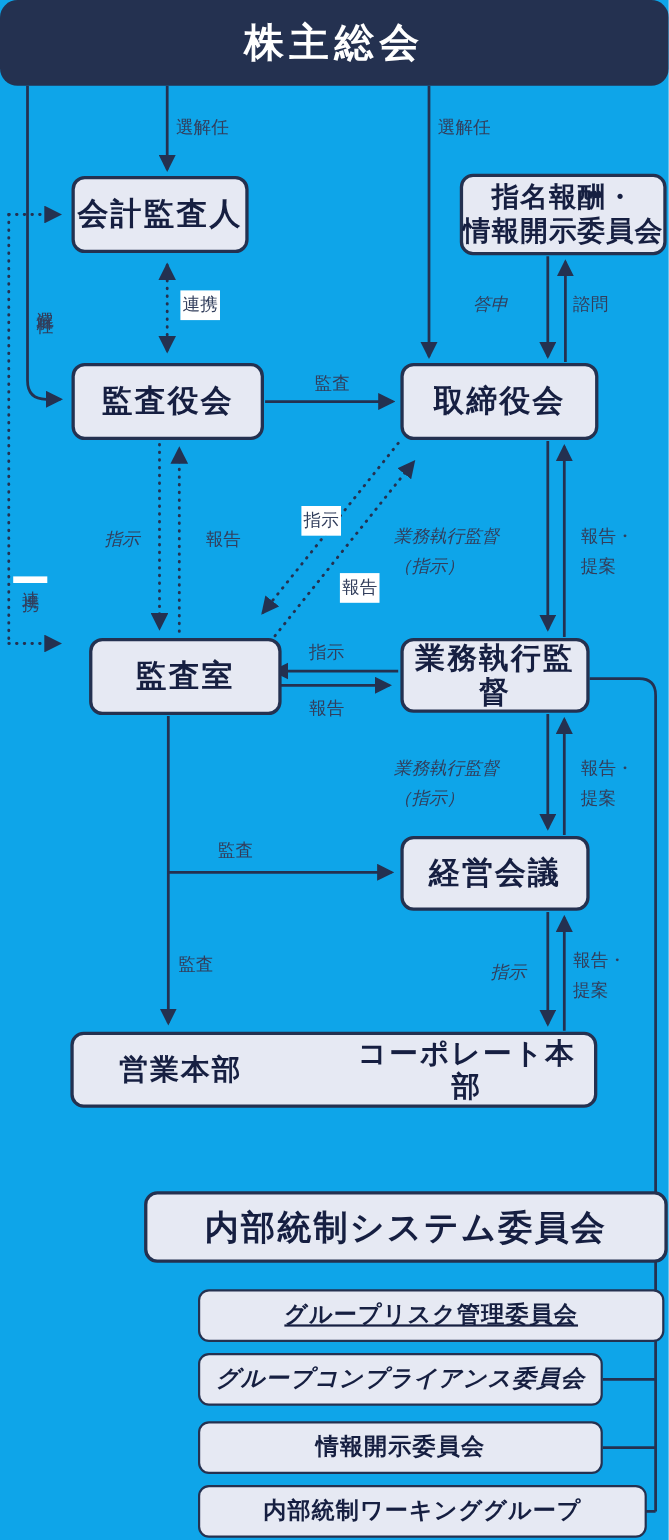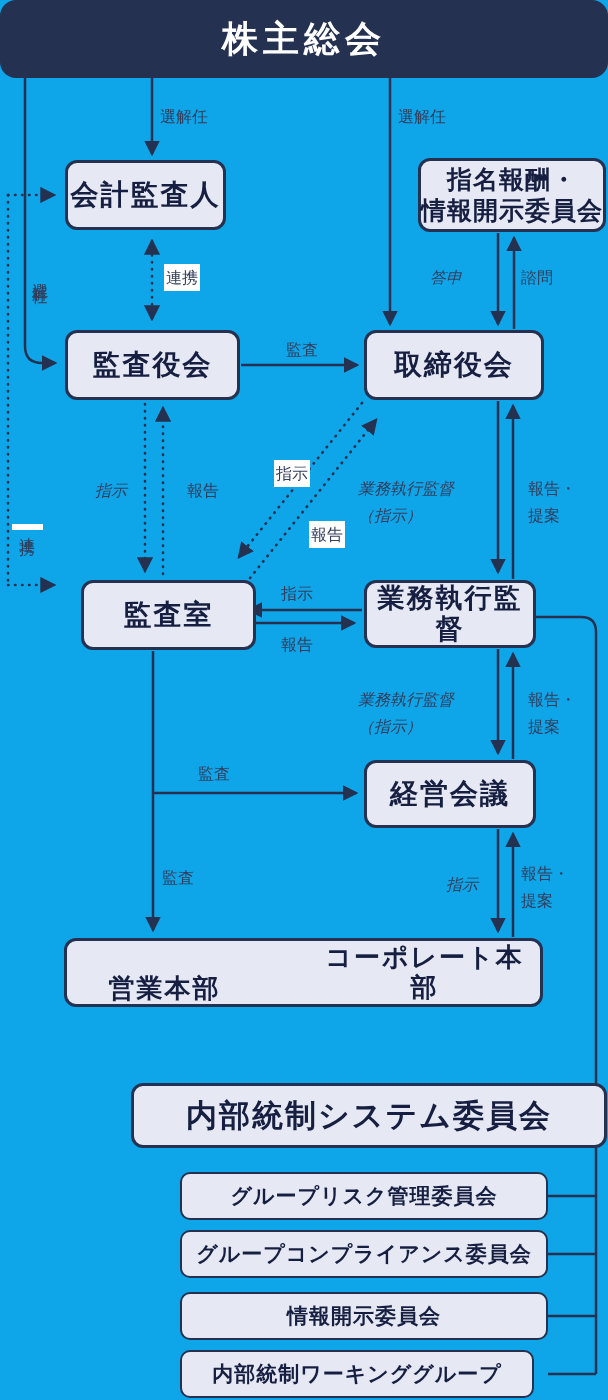--- a/index.html
+++ b/index.html
@@ -92,29 +92,29 @@
   <div class="box" style="left:65px;top:160px;width:161px;height:70px;">会計監査人</div>
   <div class="box nom" style="left:418px;top:158px;width:188px;height:74px;">指名報酬・
 情報開示委員会</div>
   <div class="box" style="left:65px;top:330px;width:175px;height:70px;">監査役会</div>
   <div class="box" style="left:364px;top:330px;width:180px;height:70px;">取締役会</div>
   <div class="box" style="left:65px;top:580px;width:175px;height:70px;margin-left:16px;">監査室</div>
   <div class="box" style="left:364px;top:580px;width:172px;height:68px;font-size:27px;">業務執行監督</div>
   <div class="box" style="left:364px;top:760px;width:172px;height:68px;">経営会議</div>
 
   <div class="box" style="left:64px;top:938px;width:479px;height:69px;">
-    <span class="hqlabel" style="left:20px;width:155px;margin-top:16px;">営業本部</span>
+    <span class="hqlabel" style="left:20px;width:155px;">営業本部</span>
     <span class="hqlabel" style="left:250px;width:215px;">コーポレート本部</span>
   </div>
 
   <div class="box mid" style="left:131px;top:1083px;width:476px;height:65px;">内部統制システム委員会</div>
-  <div class="box small" style="left:180px;top:1172px;width:368px;height:48px;">グループリスク管理委員会</div>
-  <div class="box small" style="left:180px;top:1230px;width:368px;height:48px;">グループコンプライアンス委員会</div>
+  <div class="box small" style="left:180px;top:1172px;width:424px;height:48px;text-decoration:underline;">グループリスク管理委員会</div>
+  <div class="box small" style="left:180px;top:1230px;width:368px;height:48px;font-style:italic;">グループコンプライアンス委員会</div>
   <div class="box small" style="left:180px;top:1292px;width:368px;height:48px;">情報開示委員会</div>
-  <div class="box small" style="left:180px;top:1350px;width:354px;height:48px;">内部統制ワーキンググループ</div>
+  <div class="box small" style="left:180px;top:1350px;width:408px;height:48px;">内部統制ワーキンググループ</div>
 
   <div class="lbl" style="left:160px;top:103px;">選解任</div>
   <div class="lbl" style="left:398px;top:103px;">選解任</div>
   <div class="lbl vert" style="left:27px;top:270px;">選解任</div>
   <div class="lbl bgw" style="left:164px;top:264px;">連携</div>
   <div class="lbl vert bgw" style="left:12px;top:524px;">連携</div>
   <div class="lbl r" style="left:430px;top:264px;width:62px;">答申</div>
   <div class="lbl" style="left:521px;top:264px;">諮問</div>
   <div class="lbl" style="left:270px;top:336px;width:64px;text-align:center;">監査</div>
   <div class="lbl r" style="left:95px;top:477px;width:42px;">指示</div>

